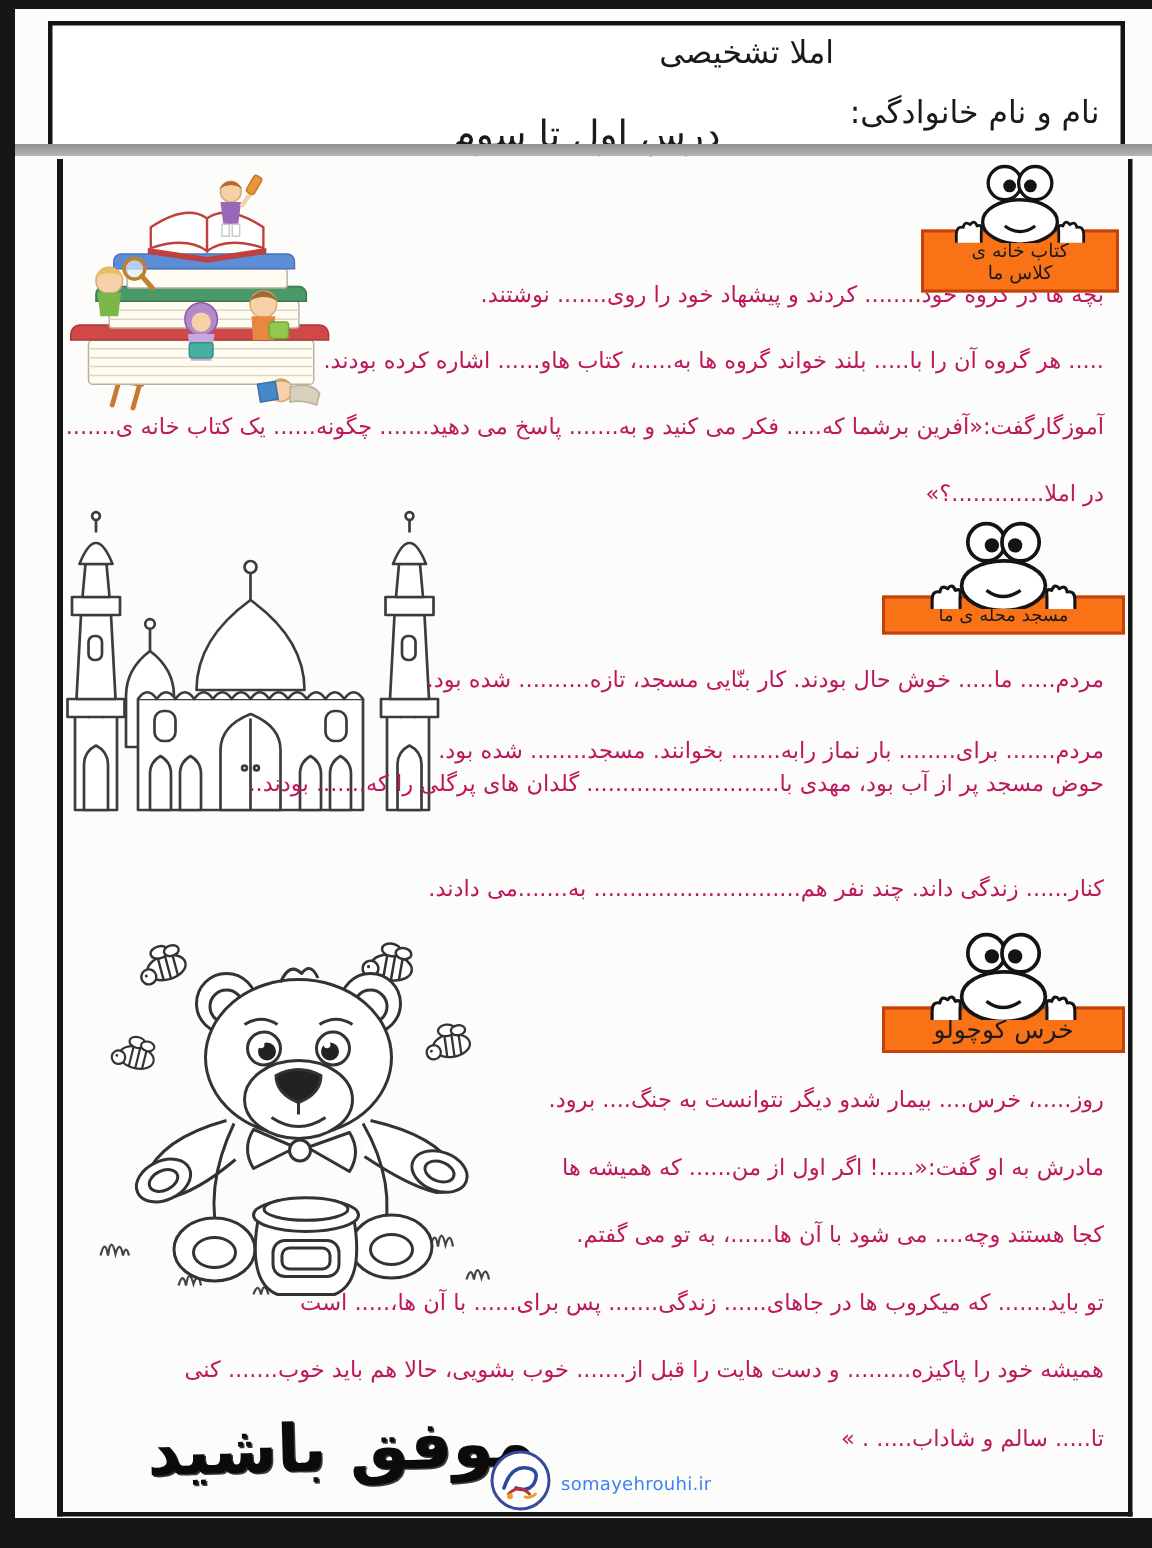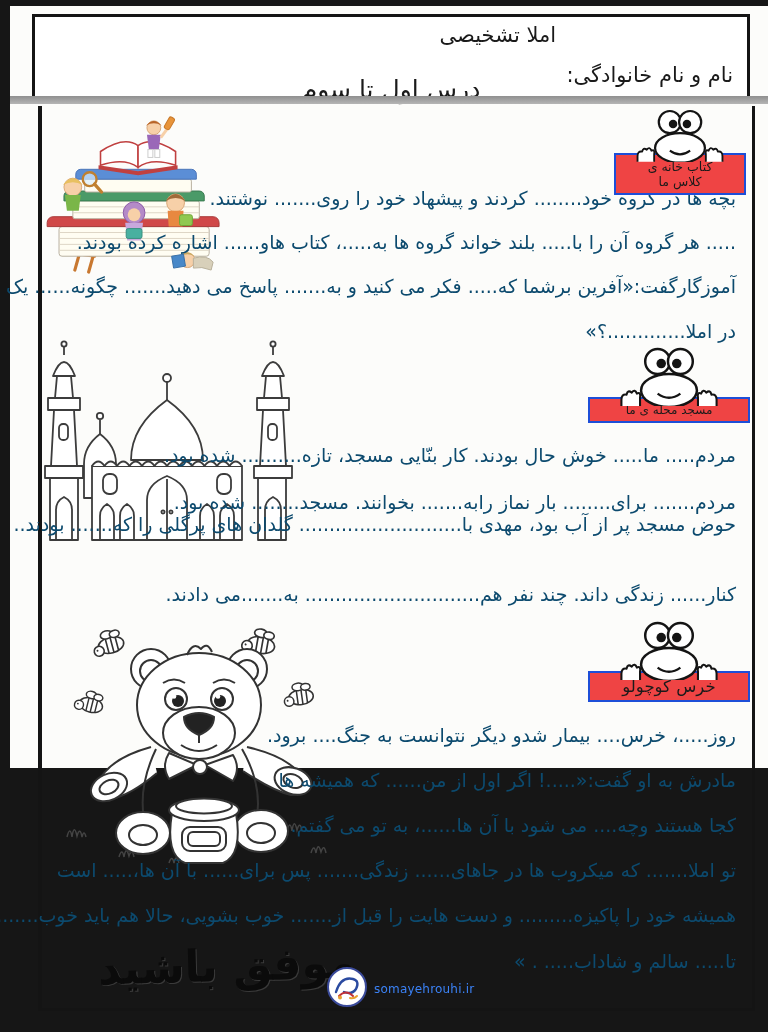--- a/index.html
+++ b/index.html
@@ -1,35 +1,35 @@
 <!DOCTYPE html>
 <html lang="fa"><head>
 <meta charset="utf-8">
 <style>
   html,body{margin:0;padding:0;background:#161616;}
   body{width:768px;height:1032px;position:relative;overflow:hidden;
        font-family:"DejaVu Sans",sans-serif;color:#1a1a1a;}
-  .page{position:absolute;left:10px;top:6px;width:758px;height:762px;background:#fcfcfa;}
+  .page{position:absolute;left:10px;top:6px;width:758px;height:1006px;background:#fcfcfa;}
   .header-box{position:absolute;left:22px;top:8px;width:712px;height:82px;
       border:3px solid #141414;background:#fff;}
   .hdr-title{position:absolute;left:65%;transform:translateX(-50%);top:6px;
       font-size:21px;direction:rtl;white-space:nowrap;}
   .hdr-subtitle{position:absolute;left:50%;transform:translateX(-50%);top:58px;
       font-size:25px;direction:rtl;white-space:nowrap;}
   .hdr-name{position:absolute;right:14px;top:46px;font-size:21px;direction:rtl;white-space:nowrap;}
   .divider{position:absolute;left:0;top:90px;width:758px;height:8px;
       background:linear-gradient(#8f8f8f,#b5b5b5);}
   .main-box{position:absolute;left:28px;top:100px;width:710px;height:902px;
       border-left:4px solid #141414;border-right:3px solid #141414;border-bottom:3px solid #141414;
       background:transparent;}
   .line{position:absolute;right:16px;direction:rtl;white-space:nowrap;
-      font-size:19px;color:#0c4a6e;}
+      font-size:15px;color:#be185d;}
   .frog-sign{position:absolute;display:flex;flex-direction:column;align-items:center;}
   .frog-sign svg{position:relative;z-index:2;margin-bottom:-9px;}
-  .sign-box{border:2px solid #1d4ed8;background:#ef4444;width:100%;box-sizing:border-box;
+  .sign-box{border:2px solid #c2410c;background:#f97316;width:100%;box-sizing:border-box;
       text-align:center;padding:4px 20px;direction:rtl;position:relative;z-index:1;}
   .illo{position:absolute;}
   .callig{position:absolute;left:56px;top:834px;font-size:44px;font-weight:bold;
       direction:rtl;color:#0b0b0b;transform:rotate(-1.5deg);text-shadow:1px 1px 0 #3a3a3a;}
   .site{position:absolute;left:332px;top:876px;font-size:12px;color:#3b82f6;letter-spacing:.2px;}
 </style>
 </head>
 <body>
 
 <svg width="0" height="0" style="position:absolute">
@@ -240,21 +240,21 @@
     <div class="frog-sign" style="right:2px;top:514px;width:162px;">
       <svg width="108" height="60" viewBox="0 0 104 58">
           <use href="#froggy"></use>
         </svg>
       <div class="sign-box" style="font-size:16.5px">خرس کوچولو</div>
     </div>
 
     <div class="line" style="top:618px">روز.....، خرس.... بیمار شدو دیگر نتوانست به جنگ.... برود.</div>
     <div class="line" style="top:663px">مادرش به او گفت:«.....! اگر اول از من...... که همیشه ها</div>
     <div class="line" style="top:708px">کجا هستند وچه.... می شود با آن ها......، به تو می گفتم.</div>
-    <div class="line" style="top:753px">تو املا....... که میکروب ها در جاهای...... زندگی....... پس برای...... با آن ها،..... است</div>
+    <div class="line" style="top:753px">تو باید....... که میکروب ها در جاهای...... زندگی....... پس برای...... با آن ها،..... است</div>
     <div class="line" style="top:798px">همیشه خود را پاکیزه......... و دست هایت را قبل از....... خوب بشویی، حالا هم باید خوب....... کنی</div>
     <div class="line" style="top:844px">تا..... سالم  و شاداب.....   . »</div>
 
     <div class="callig">موفق باشید</div>
     <svg class="illo" viewBox="0 0 42 42" style="left:284px;top:860px;width:42px;height:42px">
       <circle cx="21" cy="21" r="19" fill="#fff" stroke="#3a4a9a" stroke-width="2"></circle>
       <path d="M10 26 Q15 10 27 13 Q34 15 30 23 Q26 29 18 26" fill="none" stroke="#2a4aa0" stroke-width="2.4" stroke-linecap="round"></path>
       <path d="M13 30 Q20 23 27 30" fill="none" stroke="#c03038" stroke-width="2" stroke-linecap="round"></path>
       <circle cx="14" cy="31.5" r="2" fill="#e8a030"></circle>
       <path d="M24 32 q4 1 7 -2" fill="none" stroke="#e8a030" stroke-width="2" stroke-linecap="round"></path>

